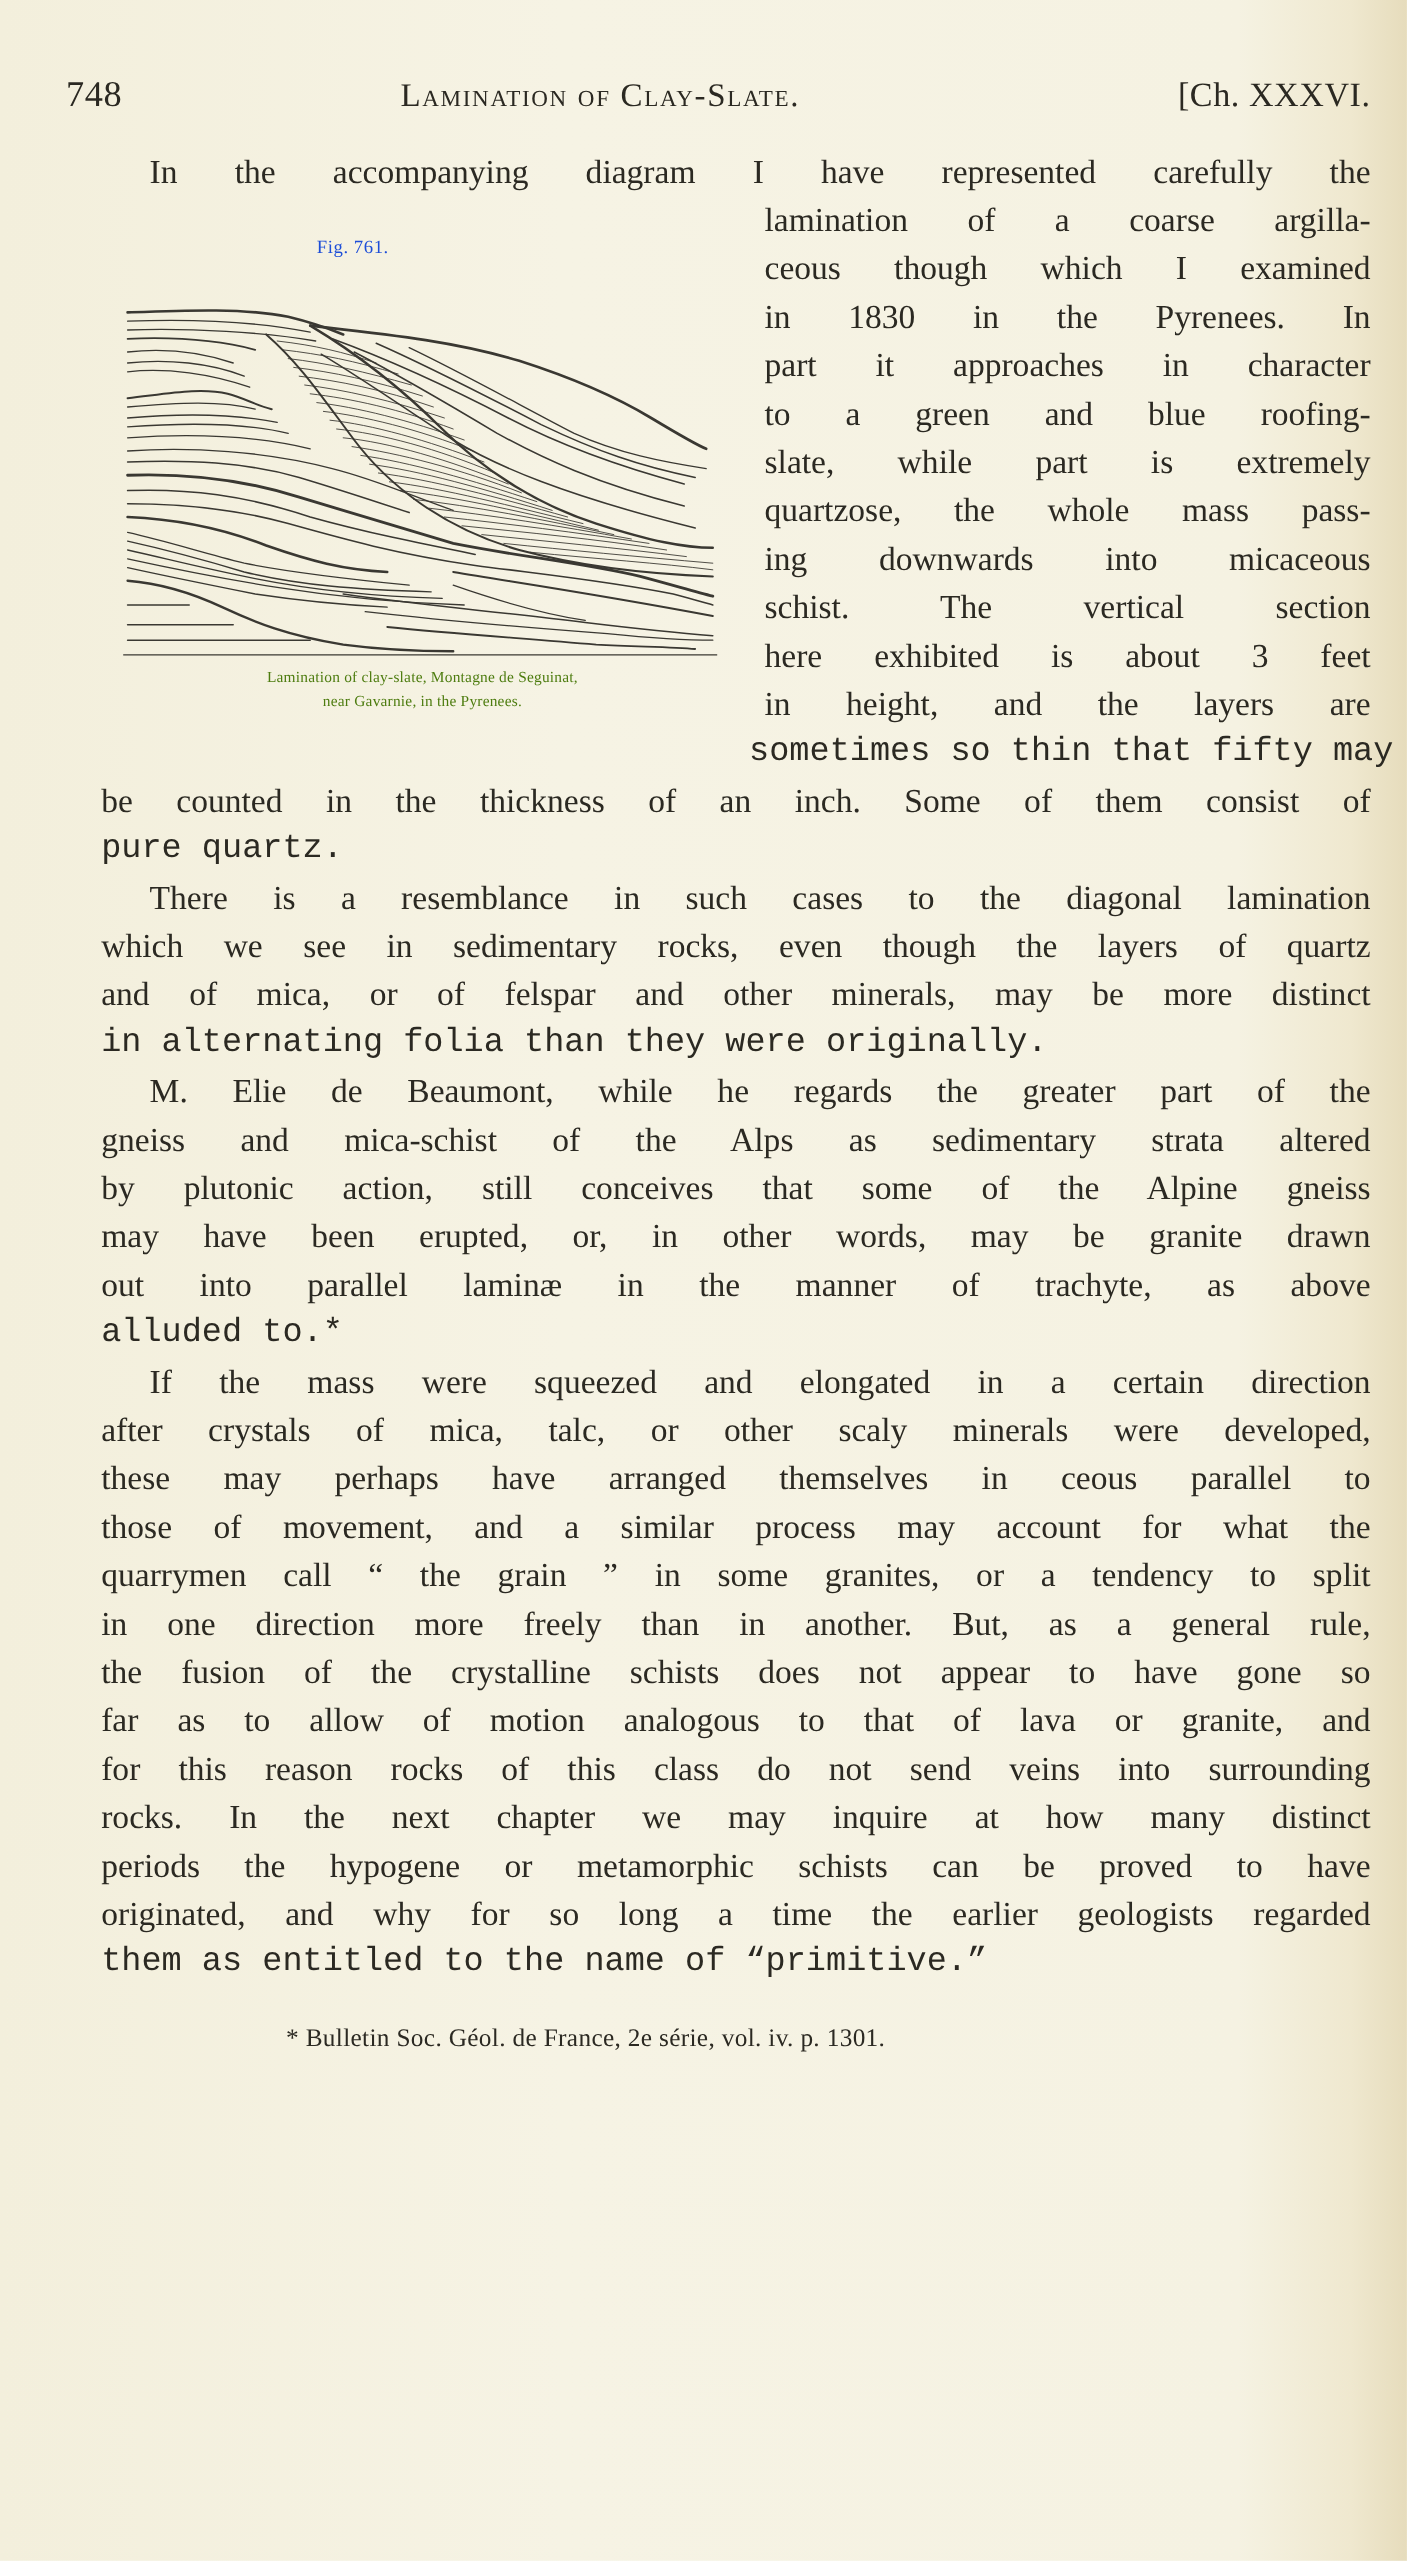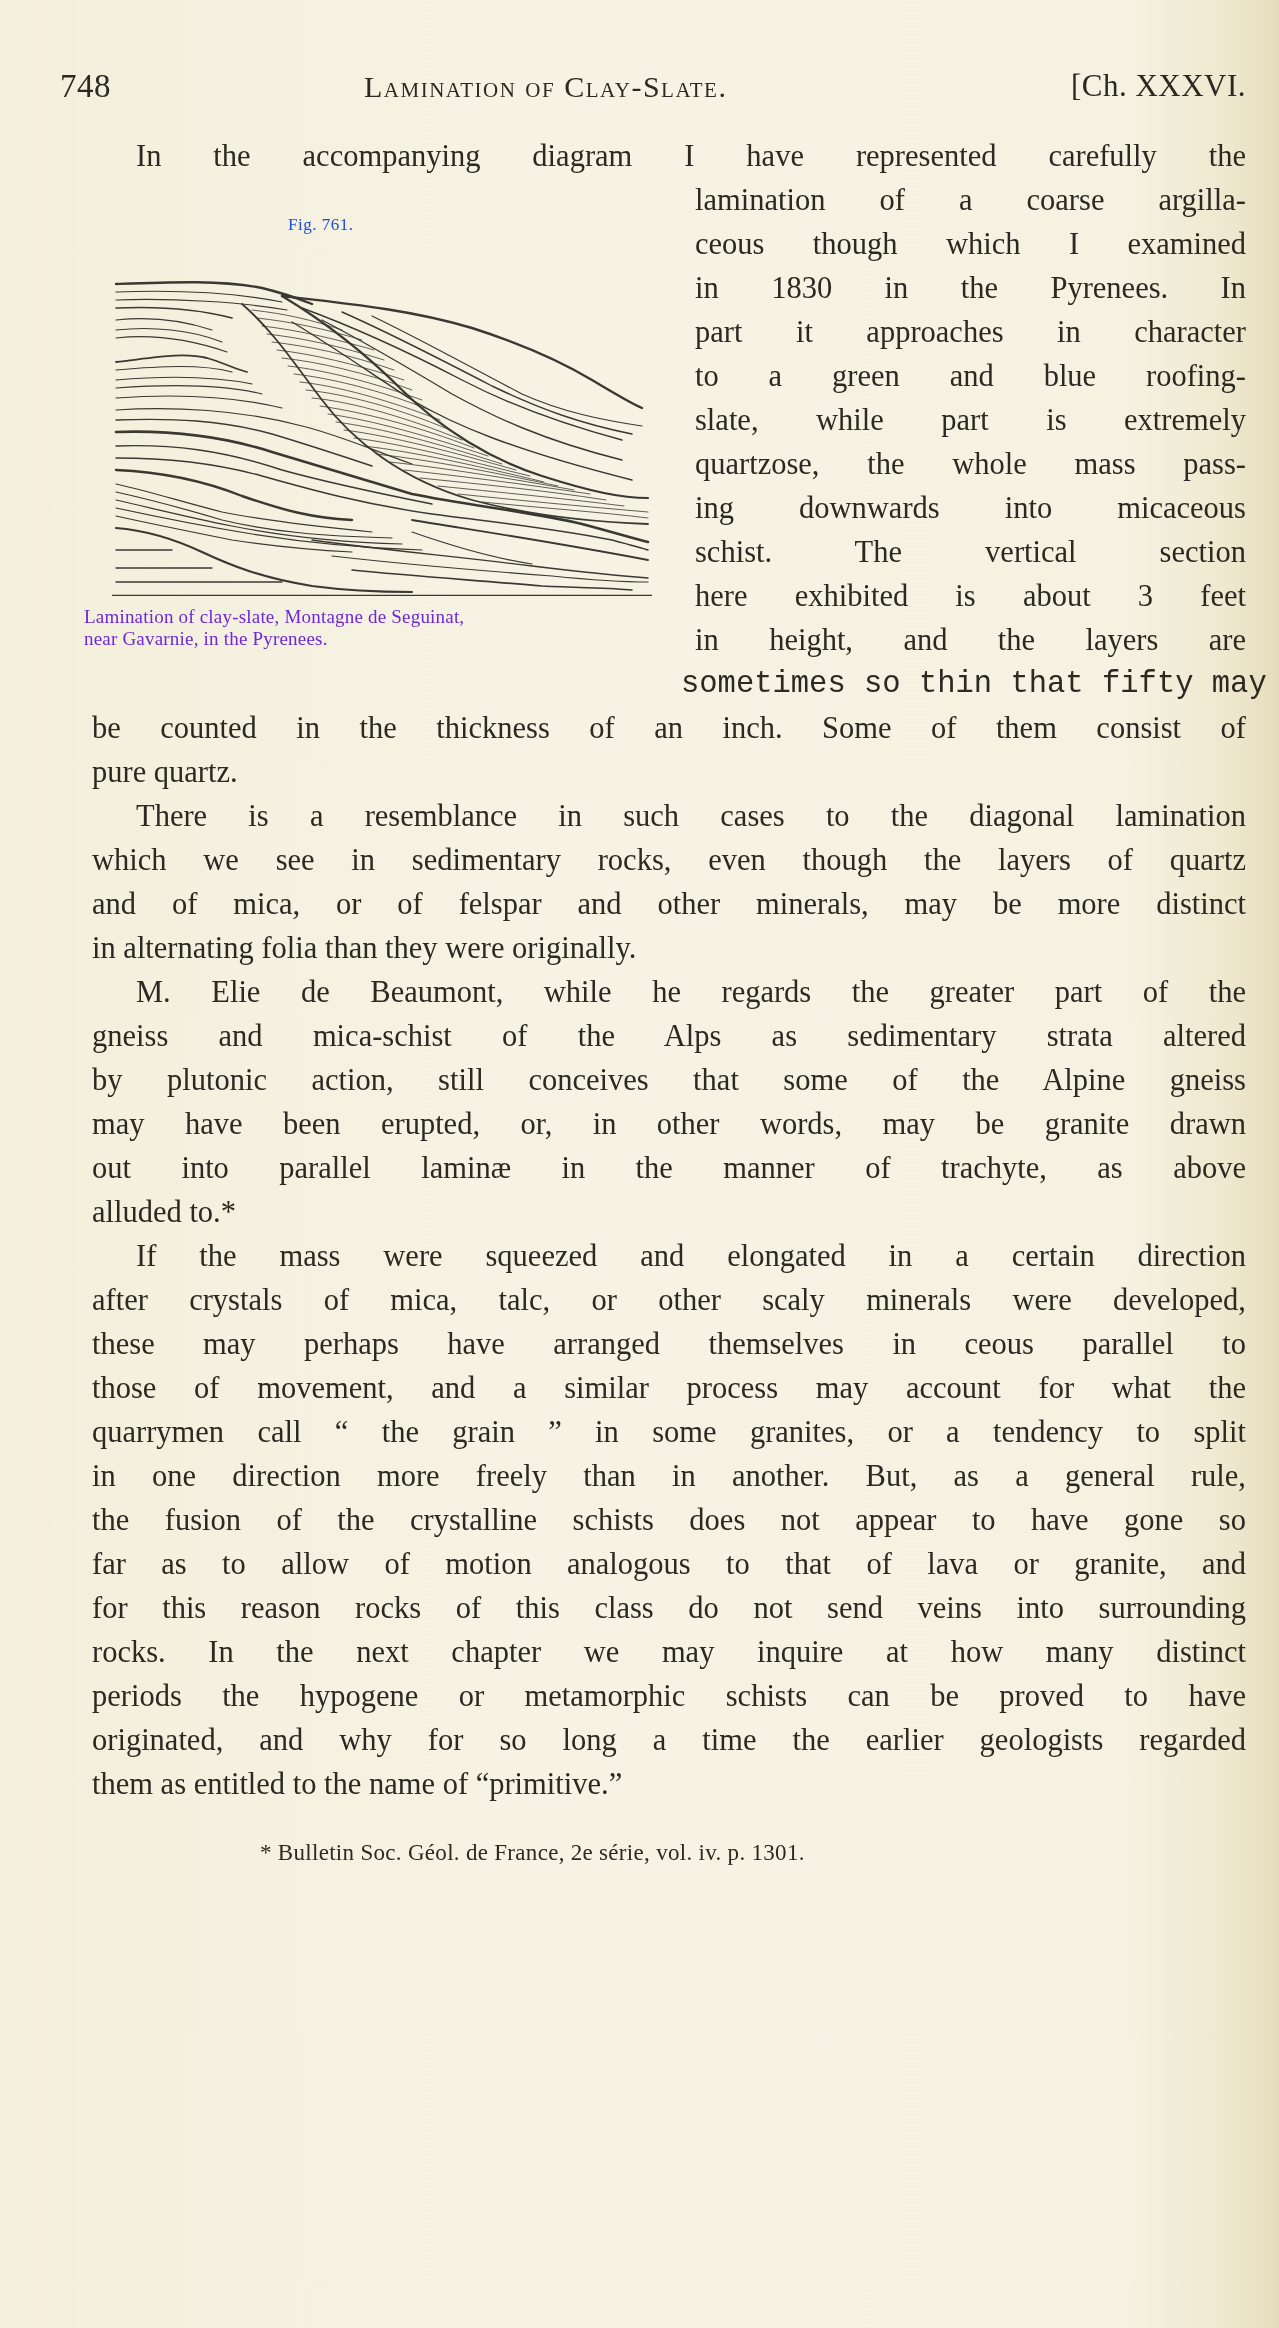--- a/index.html
+++ b/index.html
@@ -20,27 +20,27 @@
   .running-head .chap { position: absolute; right: 0; top: 0; font-size: 31px; }
 
   .line {
     position: absolute; white-space: nowrap; font-size: 30.5px; line-height: 40px;
     text-align: justify; text-align-last: justify;
   }
   .full { left: 68px; width: 1154px; }
   .full.indent { left: 112px; width: 1110px; }
   .right-col { left: 671px; width: 551px; }
   .right-col.first { left: 657px; width: 565px; font-family: Liberation Mono, monospace; }
-  .last { text-align-last: left; }
+  .last { text-align-last: left; font-family: Liberation Mono, monospace; }
 
   .fig-label { position: absolute; left: 264px; top: 215px; font-size: 17px; letter-spacing: 0.5px; color: #1d4ed8; }
   .fig-svg { position: absolute; left: 88px; top: 280px; }
   .caption {
-    position: absolute; left: 60px; width: 600px; text-align: left;
-    font-size: 19px; line-height: 22px; color: #6d28d9; letter-spacing: 0.2px;
+    position: absolute; left: 60px; width: 600px; text-align: center;
+    font-size: 14px; line-height: 22px; color: #4d7c0f; letter-spacing: 0.2px;
   }
   .footnote {
     position: absolute; left: 236px; top: 1838px; font-size: 23px; line-height: 30px;
     white-space: nowrap; letter-spacing: 0.3px;
   }
 </style>
 </head>
 <body>
 
 <div class="page">

